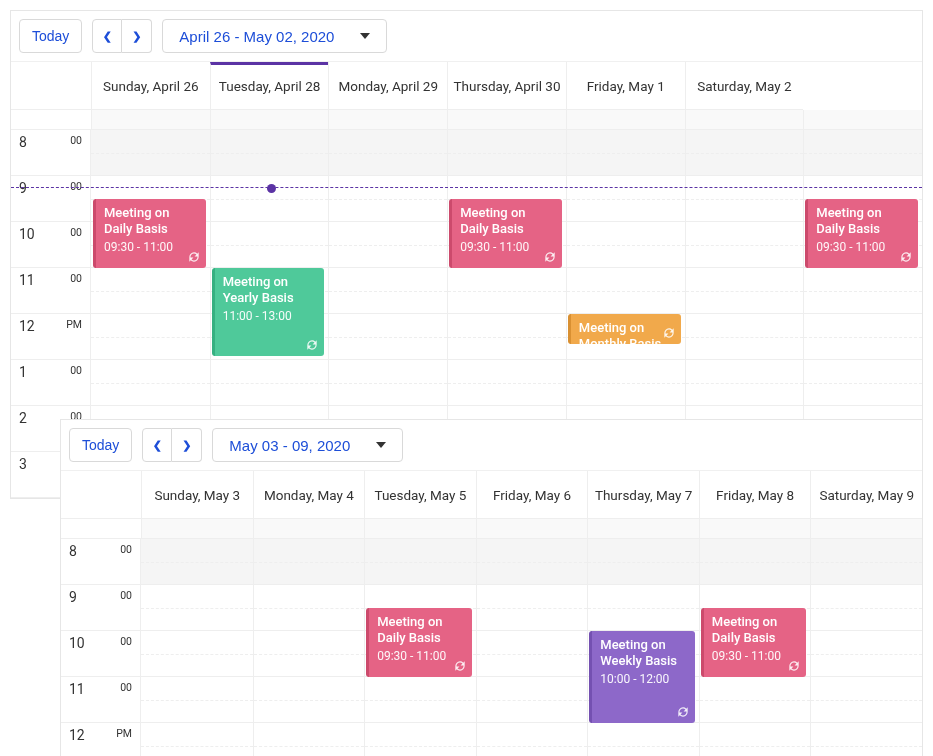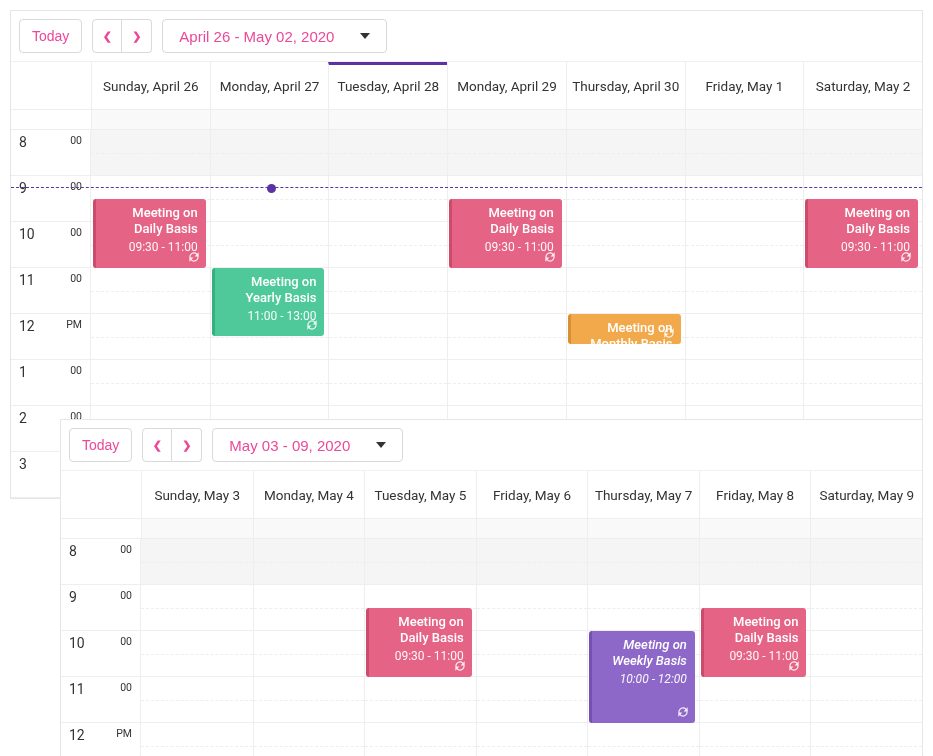--- a/index.html
+++ b/index.html
@@ -31,21 +31,21 @@
     padding: 8px;
     gap: 10px;
     border-bottom: 1px solid #f0f0f0;
   }
   .btn {
     border: 1px solid #d9d9d9;
     background: #fff;
     border-radius: 4px;
     padding: 6px 12px;
     font-size: 14px;
-    color: #ec4899;
+    color: #1d4ed8;
     cursor: pointer;
     display: inline-flex;
     align-items: center;
     justify-content: center;
     height: 34px;
   }
   .btn-group {
     display: inline-flex;
   }
   .btn-group .btn {
@@ -122,21 +122,20 @@
     font-size: 14px;
   }
   .time-cell .min {
     position: absolute;
     right: 8px;
     top: 4px;
     font-size: 10.5px;
   }
   .grid {
     position: relative;
-    text-align: right;
   }
   .row {
     display: grid;
     grid-template-columns: repeat(7, 1fr);
     height: 46px;
   }
   .slot {
     border-left: 1px solid #eee;
     border-bottom: 1px solid #eee;
     background: #fff;
@@ -219,21 +218,20 @@
         </button>
     </div>
     <button class="btn date-range-btn">
       <span>April 26 - May 02, 2020</span>
       <span class="caret-down"></span>
     </button>
   </div>
   <div class="cal-header" id="s1-header">
     <div class="cal-header-cell"></div>
   <div class="cal-header-cell">Sunday, April 26</div>
-      <div class="cal-header-cell">Monday, April 27</div>
       <div class="cal-header-cell today-col">Tuesday, April 28</div>
       <div class="cal-header-cell">Monday, April 29</div>
       <div class="cal-header-cell">Thursday, April 30</div>
       <div class="cal-header-cell">Friday, May 1</div>
       <div class="cal-header-cell">Saturday, May 2</div>
     </div>
   <div class="allday-row" id="s1-allday">
     <div class="cell"></div>
   <div class="cell"></div>
       <div class="cell"></div>
@@ -286,21 +284,21 @@
           <div class="col-layer">
             <div class="event pink" style="top: 69px; height: 69px;">
               <div class="title">Meeting on Daily Basis</div>
               <div class="time">09:30 - 11:00</div>
               <span class="recur-icon"><svg viewBox="0 0 24 24">
                   <path d="M17.65 6.35A7.95 7.95 0 0012 4a8 8 0 00-7.93 9h2.02A6 6 0 0112 6c1.66 0 3.14.69 4.22 1.78L13 11h7V4l-2.35 2.35zM6.35 17.65A7.95 7.95 0 0012 20a8 8 0 007.93-9h-2.02A6 6 0 0112 18a5.98 5.98 0 01-4.22-1.78L11 13H4v7l2.35-2.35z"></path>
                 </svg></span>
             </div>
           </div>
           <div class="col-layer">
-            <div class="event green" style="top: 138px; height: 68px;">
+            <div class="event green" style="top: 138px; height: 88px;">
               <div class="title">Meeting on Yearly Basis</div>
               <div class="time">11:00 - 13:00</div>
               <span class="recur-icon"><svg viewBox="0 0 24 24">
                   <path d="M17.65 6.35A7.95 7.95 0 0012 4a8 8 0 00-7.93 9h2.02A6 6 0 0112 6c1.66 0 3.14.69 4.22 1.78L13 11h7V4l-2.35 2.35zM6.35 17.65A7.95 7.95 0 0012 20a8 8 0 007.93-9h-2.02A6 6 0 0112 18a5.98 5.98 0 01-4.22-1.78L11 13H4v7l2.35-2.35z"></path>
                 </svg></span>
             </div>
           </div>
           <div class="col-layer"></div>
           <div class="col-layer">
             <div class="event pink" style="top: 69px; height: 69px;">
@@ -474,21 +472,21 @@
             <div class="event pink" style="top: 69px; height: 69px;">
               <div class="title">Meeting on Daily Basis</div>
               <div class="time">09:30 - 11:00</div>
               <span class="recur-icon"><svg viewBox="0 0 24 24">
                   <path d="M17.65 6.35A7.95 7.95 0 0012 4a8 8 0 00-7.93 9h2.02A6 6 0 0112 6c1.66 0 3.14.69 4.22 1.78L13 11h7V4l-2.35 2.35zM6.35 17.65A7.95 7.95 0 0012 20a8 8 0 007.93-9h-2.02A6 6 0 0112 18a5.98 5.98 0 01-4.22-1.78L11 13H4v7l2.35-2.35z"></path>
                 </svg></span>
             </div>
           </div>
           <div class="col-layer"></div>
           <div class="col-layer">
-            <div class="event purple" style="top: 92px; height: 92px; font-style: italic;">
+            <div class="event purple" style="top: 92px; height: 92px;">
               <div class="title">Meeting on Weekly Basis</div>
               <div class="time">10:00 - 12:00</div>
               <span class="recur-icon"><svg viewBox="0 0 24 24">
                   <path d="M17.65 6.35A7.95 7.95 0 0012 4a8 8 0 00-7.93 9h2.02A6 6 0 0112 6c1.66 0 3.14.69 4.22 1.78L13 11h7V4l-2.35 2.35zM6.35 17.65A7.95 7.95 0 0012 20a8 8 0 007.93-9h-2.02A6 6 0 0112 18a5.98 5.98 0 01-4.22-1.78L11 13H4v7l2.35-2.35z"></path>
                 </svg></span>
             </div>
           </div>
           <div class="col-layer">
             <div class="event pink" style="top: 69px; height: 69px;">
               <div class="title">Meeting on Daily Basis</div>

